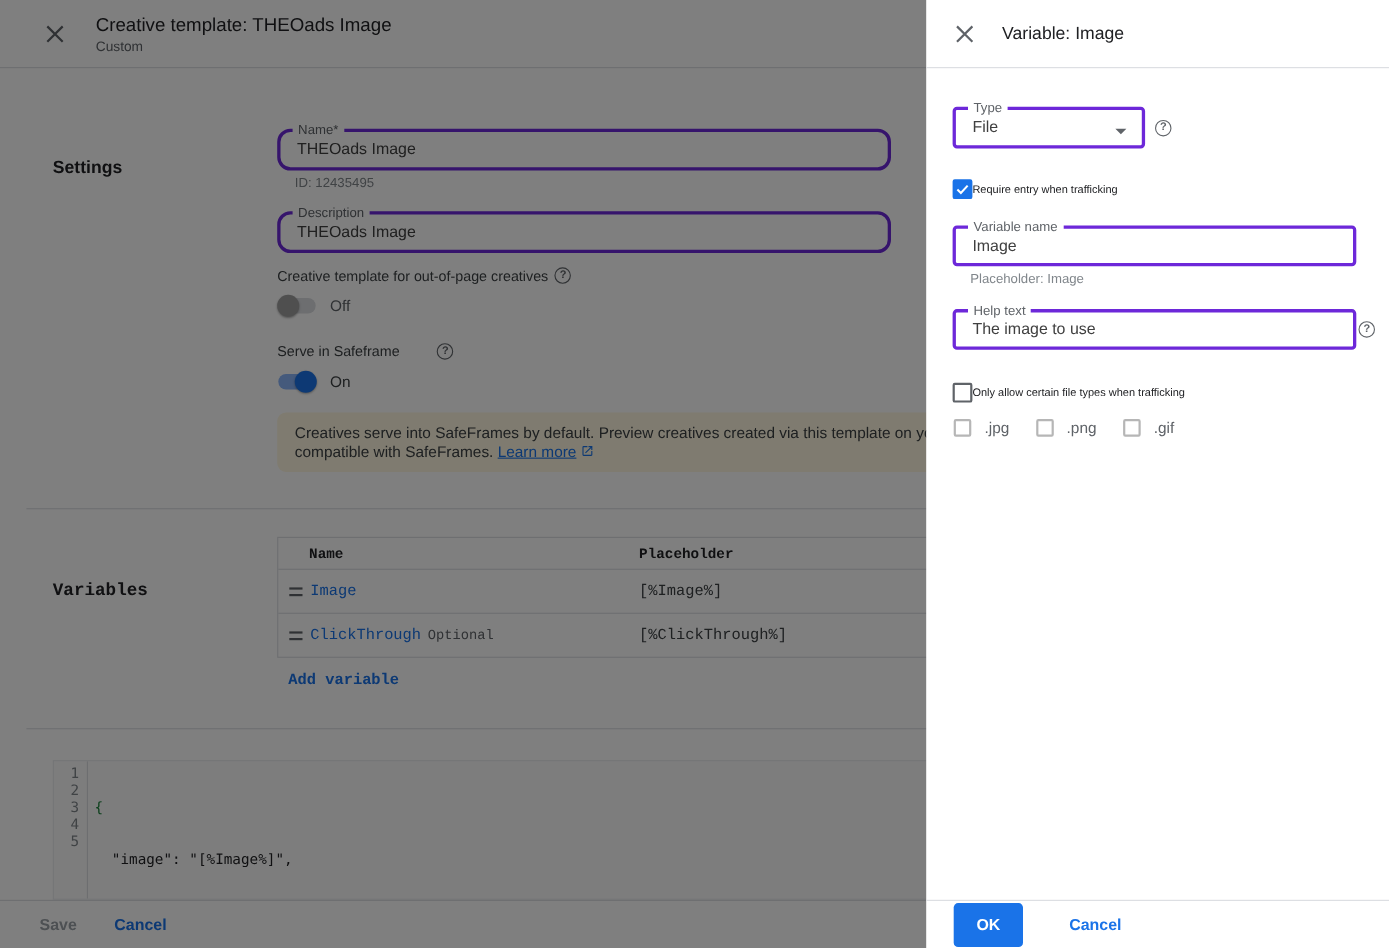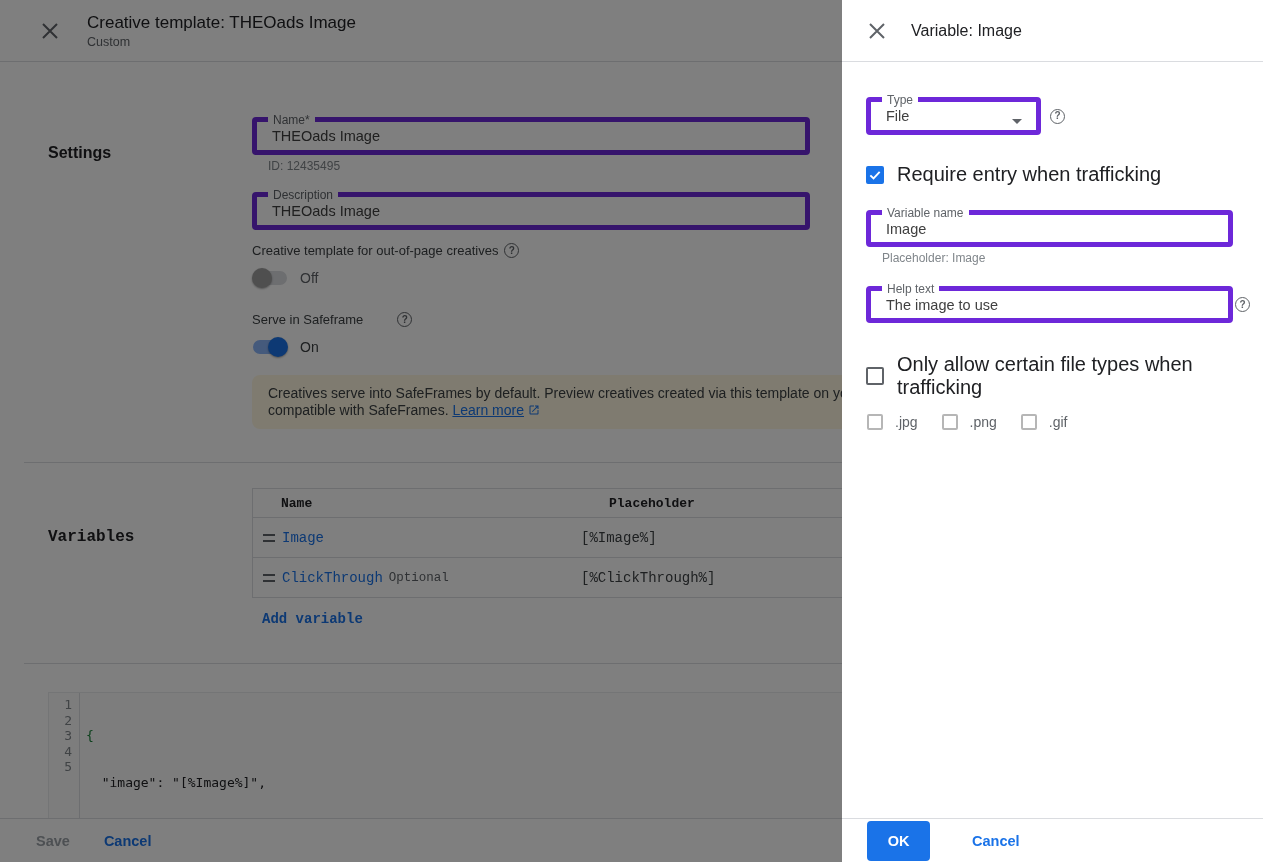--- a/index.html
+++ b/index.html
@@ -25,30 +25,30 @@
   .section { display:flex; padding-left:48px; }
   .section-label { width:204px; flex:0 0 204px; font-size:16px; font-weight:700; color:#202124;margin-top:40px; }
   .section-content { width:963px; flex:0 0 963px; }
   .divider { border-top:1px solid #dadce0; margin-left:24px; }
 
   .settings-section { padding-top:42px; }
   .variables-section { padding-top:25px;font-family:Liberation Mono, monospace; }
   .code-section { padding-top:17px; }
 
   
-  .field { position:relative; border:5px solid #6d28d9; border-radius:4px; height:38px;
+  .field { position:relative; border:3px solid #6d28d9; border-radius:4px; height:38px;
            background:#fff; display:flex; align-items:center; }
   .field-label { position:absolute; top:-9px; left:11px; background:#fff; padding:0 5px;
                  font-size:12px; color:#5f6368; line-height:14px; }
   .field-value { padding-left:15px; font-size:14.5px; color:#404040; width:100%;
                  background:transparent; border:none; outline:none;
                  font-family:"Liberation Sans", sans-serif; }
   .field-helper { font-size:12px; color:#80868b; margin-top:4px; padding-left:16px; }
 
-  .w-558 { width:558px; }
+  .w-558 { width:558px;border-radius:12px; }
   .mt13 { margin-top:13px; }
 
   
   .toggle-label-row { margin-top:13px; font-size:13px; color:#3c4043; display:flex; align-items:center; }
   .toggle-row { margin-top:10px; display:flex; align-items:center; height:20px; }
   .toggle { position:relative; width:36px; height:20px; cursor:pointer; flex:0 0 36px; }
   .toggle .track { position:absolute; left:1px; top:3px; width:34px; height:14px; border-radius:7px; }
   .toggle .knob  { position:absolute; top:0; width:20px; height:20px; border-radius:50%;
                    box-shadow:0 1px 2px rgba(0,0,0,.35); }
   .toggle.off .track { background:#dadce0; }
@@ -68,21 +68,21 @@
 
   
   .banner { margin-top:18px; background:#fef7e0; border-radius:8px; padding:10px 16px;
             font-size:14px; line-height:17px; color:#3c4043; }
   .banner-line { display:block; white-space:nowrap; }
   .learn-more { color:#1a73e8; text-decoration:underline; cursor:pointer; }
   .ext-icon { display:inline-block; width:12px; height:12px; margin-left:4px; vertical-align:-1px; }
 
   
   .var-table { border:1px solid #dadce0; background:#fff; }
-  .var-header-row { height:28px; display:flex; align-items:center; font-size:13px; font-weight:700; color:#202124;gap:28px; }
+  .var-header-row { height:28px; display:flex; align-items:center; font-size:13px; font-weight:700; color:#202124; }
   .col-name { width:328px; flex:0 0 328px; padding-left:28px; }
   .col-placeholder { flex:1; }
   .var-row { height:40px; display:flex; align-items:center; border-top:1px solid #dadce0; font-size:14px; }
   .row-name-cell { width:328px; flex:0 0 328px; display:flex; align-items:center; padding-left:10px; }
   .drag-icon { width:12px; height:8px; border-top:2px solid #5f6368; border-bottom:2px solid #5f6368;
                flex:0 0 12px; cursor:grab; }
   .var-link { color:#1a73e8; margin-left:7px; cursor:pointer; }
   .optional-tag { color:#5f6368; font-size:12.5px; margin-left:6px; }
   .optional-tag:empty { display:none; }
   .placeholder-text { color:#3c4043; }
@@ -124,21 +124,21 @@
               border-top:5px solid #5f6368; }
   .type-row .help-circle { margin-left:9px; }
 
   .check-row { display:flex; align-items:center; }
   .require-row { margin-top:28px; }
   .checkbox { width:18px; height:18px; border-radius:2px; flex:0 0 18px; cursor:pointer; position:relative; }
   .checkbox.unchecked { border:2px solid #5f6368; background:#fff; }
   .checkbox.checked { background:#1a73e8; border:2px solid #1a73e8; }
   .checkbox.checked svg { position:absolute; left:0; top:0; }
   .checkbox.light { border:2px solid #b6b6b6; }
-  .check-label { margin-left:13px; font-size:20px; color:#202124; }
+  .check-label { font-size:10px; color:#202124; }
 
   .varname-field { margin-top:24px; width:367px; height:37px; }
   .panel-helper { font-size:12px; color:#80868b; margin-top:4px; padding-left:16px; }
   .helptext-wrap { margin-top:21px; position:relative; width:367px; }
   .helptext-field { width:367px; height:37px; }
   .helptext-wrap .help-circle { position:absolute; right:-17px; top:11px; }
 
   .onlyallow-row { margin-top:30px; }
   .types-row { margin-top:15px; display:flex; align-items:center; gap:24px; padding-left:1px; }
   .type-item { display:flex; align-items:center; }

